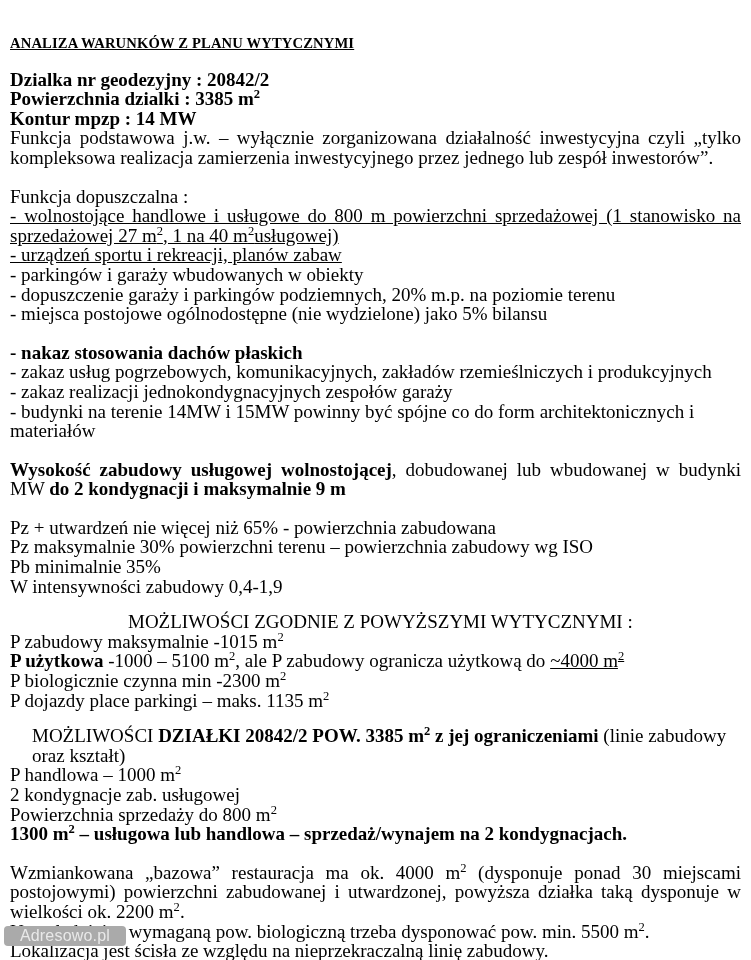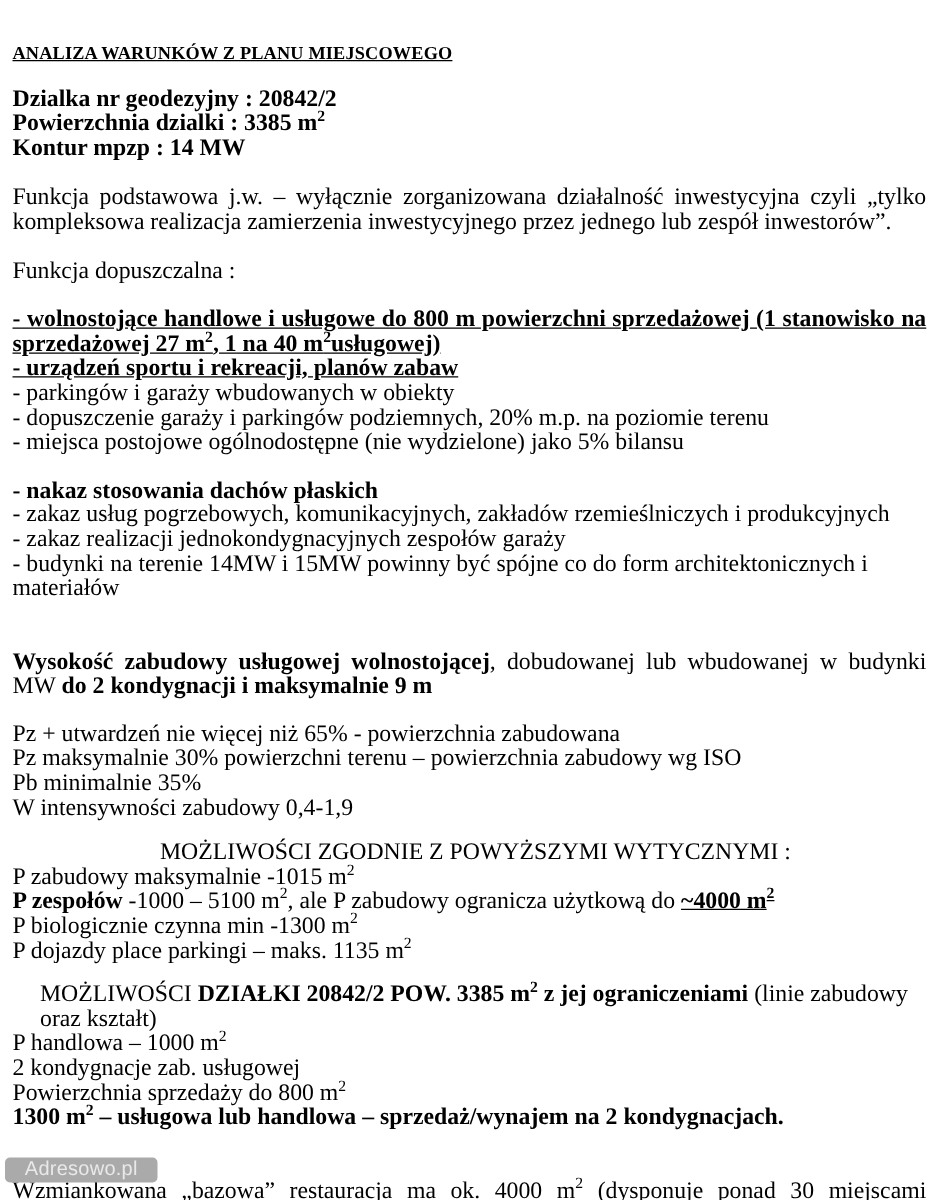--- a/index.html
+++ b/index.html
@@ -31,25 +31,24 @@
     width: 731px;
   }
   .line {
     font-size: 19px;
     line-height: 19.6px;
     white-space: normal;
   }
   .just {
     text-align: justify;
     text-justify: inter-word;
-    margin-top: 20px;
   }
   .b  { font-weight: bold; }
   .u  { }
-  .bu { font-weight: bold; text-decoration: underline; }
+  .bu { font-weight: normal; text-decoration: underline; }
   .title {
     font-weight: bold;
     text-decoration: underline;
     font-size: 14.6px;
     letter-spacing: 0.15px;
   }
   .gap-md { height: 16px; }
   .gap-lg { height: 19px; }
   sup {
     font-size: 0.66em;
@@ -82,21 +81,21 @@
 </style>
 </head>
 <body>
 
 <div id="page">
 
   <div class="doc">
 
     <div style="height:34px"></div>
 
-    <div class="line title">ANALIZA WARUNKÓW Z PLANU MIEJSCOWEGO</div>
+    <div class="line title">ANALIZA WARUNKÓW Z PLANU WYTYCZNYMI</div>
 
     <div class="gap-md"></div>
 
     <div class="line b">Dzialka nr geodezyjny : 20842/2</div>
     <div class="line b"><span>Powierzchnia dzialki : 3385 m</span><sup>2</sup></div>
     <div class="line b">Kontur mpzp : 14 MW</div>
 
     <div class="line just">Funkcja podstawowa j.w. – wyłącznie zorganizowana działalność inwestycyjna czyli „tylko kompleksowa realizacja zamierzenia inwestycyjnego przez jednego lub zespół inwestorów”.</div>
 
     <div class="gap-lg"></div>
@@ -129,23 +128,23 @@
     <div class="line">Pb minimalnie 35%</div>
     <div class="line">W intensywności zabudowy 0,4-1,9</div>
 
     <div class="gap-md"></div>
 
     <div class="line hdr-center">MOŻLIWOŚCI ZGODNIE Z POWYŻSZYMI WYTYCZNYMI :</div>
 
     <div class="line"><span class="u">P zabudowy maksymalnie -1015 m</span><sup class="u">2</sup></div>
 
 
-    <div class="line"><span class="b">P zespołów</span><span> -1000 – 5100  m</span><sup>2</sup><span>, </span><span class="u">ale P zabudowy ogranicza użytkową do </span><span class="bu">~4000 m</span><sup class="bu">2</sup></div>
+    <div class="line"><span class="b">P użytkowa</span><span> -1000 – 5100  m</span><sup>2</sup><span>, </span><span class="u">ale P zabudowy ogranicza użytkową do </span><span class="bu">~4000 m</span><sup class="bu">2</sup></div>
 
-    <div class="line"><span>P biologicznie czynna min -1300 m</span><sup>2</sup></div>
+    <div class="line"><span>P biologicznie czynna min -2300 m</span><sup>2</sup></div>
 
     <div class="line"><span>P dojazdy place parkingi – maks. 1135 m</span><sup>2</sup></div>
 
     <div class="gap-md"></div>
 
     <div class="line indent-hdr"><span>MOŻLIWOŚCI </span><span class="b">DZIAŁKI 20842/2 POW. 3385 m</span><sup class="b">2</sup><span class="b"> z jej ograniczeniami</span><span>  (linie zabudowy oraz kształt)</span></div>
 
     <div class="line"><span>P handlowa – 1000 m</span><sup>2</sup></div>
 
     <div class="line"><span>2 kondygnacje zab. usługowej</span></div>

